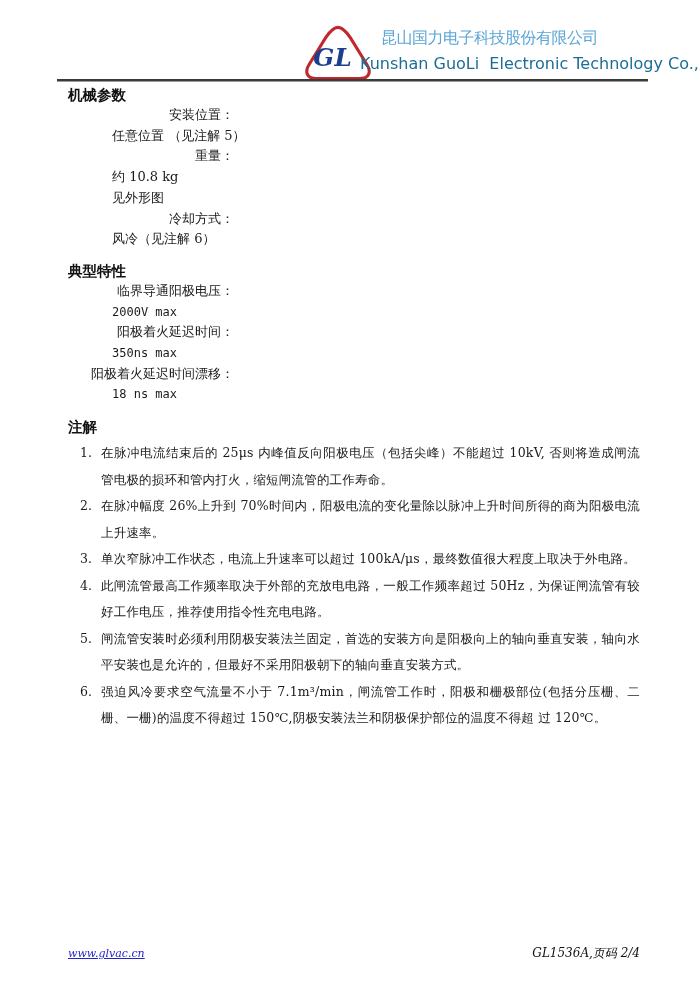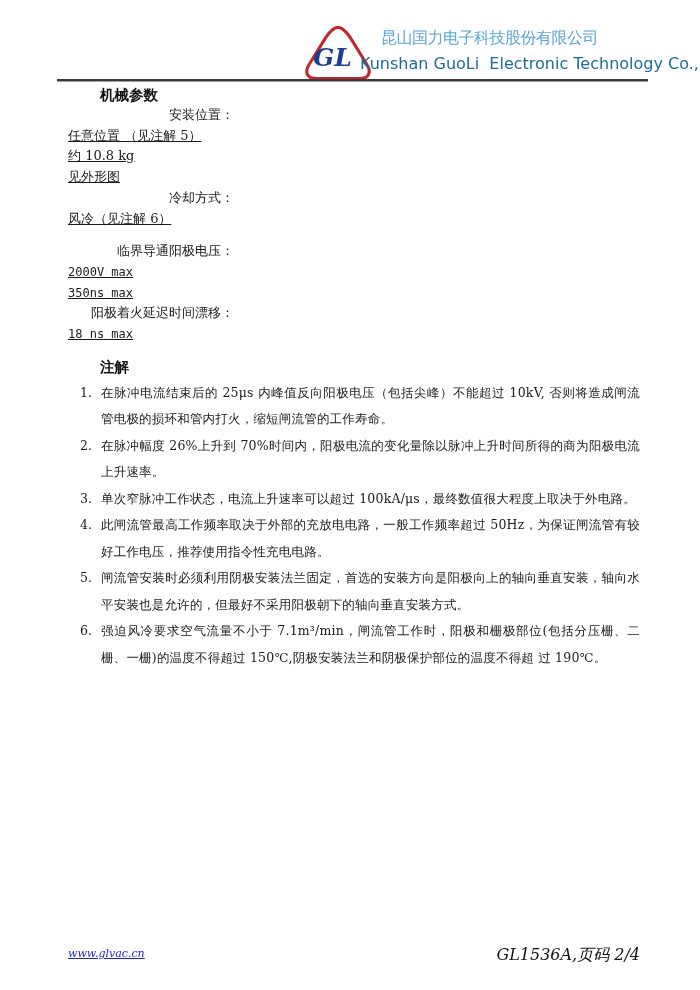--- a/index.html
+++ b/index.html
@@ -21,44 +21,44 @@
     position:absolute; left:360px; top:54px;
     font-family:"DejaVu Sans","Liberation Sans",sans-serif;
     font-size:16px; color:#1b6d96; white-space:pre;
   }
   .divider {
     position:absolute; left:57px; top:79px; width:591px; height:2px;
     background:#3a3a3a; border-bottom:1px solid #9c9c9c;
   }
   
   .main { position:absolute; left:68px; top:86px; width:584px; }
-  .section-title { font-size:14.5px; font-weight:bold; line-height:17px; color:#111;margin-left:32px; }
+  .section-title { font-size:14.5px; font-weight:bold; line-height:17px; color:#111; }
   .spec-rows { margin-top:2px; }
   .spec-row { display:flex; line-height:20.7px; font-size:13px;flex-direction:column; }
   .spec-label { width:166px; text-align:right; flex:none; }
-  .spec-value { white-space:pre;text-decoration:underline; }
+  .spec-value { margin-left:44px; white-space:pre; }
   .spec-value.mono {
     font-family:"DejaVu Sans Mono","Liberation Mono",monospace;
     font-size:12px; line-height:20.7px;
   }
   .typical-section { margin-top:12px; }
   .notes-section { margin-top:13px; }
   .notes-list { margin-top:5px; margin-left:12px; width:560px; }
   .note-item { display:flex; font-size:12.5px; line-height:26.5px; }
   .note-num { width:21px; flex:none; }
   .note-text { flex:1; letter-spacing:0.2px; text-align:justify; }
   
   .footer-link {
     position:absolute; left:68px; top:947px;
     font-style:italic; font-size:11px; color:#2323cc;
     cursor:pointer;
   }
   .footer-ref {
     position:absolute; right:60px; top:945px;
-    font-style:italic; font-size:16px; color:#111; white-space:pre;
+    font-style:italic; font-size:12px; color:#111; white-space:pre;
   }
 </style>
 </head>
 <body>
 
 <div class="page">
 
   <div class="logo">
     <svg viewBox="0 0 76 56" xmlns="http://www.w3.org/2000/svg">
       <path d="M38 3 C34 3 30 7 26 13 L10 39 C5 47 8 53 17 53 L59 53 C68 53 71 47 66 39 L50 13 C46 7 42 3 38 3 Z" fill="#ffffff" stroke="#c1272d" stroke-width="3"></path>
@@ -72,39 +72,42 @@
   <div class="main">
 
     <div class="mech-section">
       <div class="section-title">机械参数</div>
       <div class="spec-rows">
         <div class="spec-row">
           <span class="spec-label">安装位置：</span>
           <span class="spec-value">任意位置 （见注解 5）</span>
         </div>
         <div class="spec-row">
+          <span class="spec-label">重量：</span>
           <span class="spec-value">约 10.8 kg</span>
         </div>
         <div class="spec-row">
           <span class="spec-value">见外形图</span>
         </div>
         <div class="spec-row">
           <span class="spec-label">冷却方式：</span>
           <span class="spec-value">风冷（见注解 6）</span>
         </div>
       </div>
     </div>
 
     <div class="typical-section">
+      <div class="section-title">典型特性</div>
       <div class="spec-rows">
         <div class="spec-row">
           <span class="spec-label">临界导通阳极电压：</span>
           <span class="spec-value mono">2000V max</span>
         </div>
         <div class="spec-row">
+          <span class="spec-label">阳极着火延迟时间：</span>
           <span class="spec-value mono">350ns max</span>
         </div>
         <div class="spec-row">
           <span class="spec-label">阳极着火延迟时间漂移：</span>
           <span class="spec-value mono">18 ns max</span>
         </div>
       </div>
     </div>
 
     <div class="notes-section">
@@ -125,21 +128,21 @@
         <div class="note-item">
           <span class="note-num">4.</span>
           <span class="note-text">此闸流管最高工作频率取决于外部的充放电电路，一般工作频率超过 50Hz，为保证闸流管有较好工作电压，推荐使用指令性充电电路。</span>
         </div>
         <div class="note-item">
           <span class="note-num">5.</span>
           <span class="note-text">闸流管安装时必须利用阴极安装法兰固定，首选的安装方向是阳极向上的轴向垂直安装，轴向水平安装也是允许的，但最好不采用阳极朝下的轴向垂直安装方式。</span>
         </div>
         <div class="note-item">
           <span class="note-num">6.</span>
-          <span class="note-text">强迫风冷要求空气流量不小于 7.1m³/min，闸流管工作时，阳极和栅极部位(包括分压栅、二栅、一栅)的温度不得超过 150℃,阴极安装法兰和阴极保护部位的温度不得超 过 190℃。</span>
+          <span class="note-text">强迫风冷要求空气流量不小于 7.1m³/min，闸流管工作时，阳极和栅极部位(包括分压栅、二栅、一栅)的温度不得超过 150℃,阴极安装法兰和阴极保护部位的温度不得超 过 120℃。</span>
         </div>
       </div>
     </div>
 
   </div>
 
   <a class="footer-link" href="#">www.glvac.cn</a>
   <div class="footer-ref">GL1536A,页码 2/4</div>
 
 </div>

